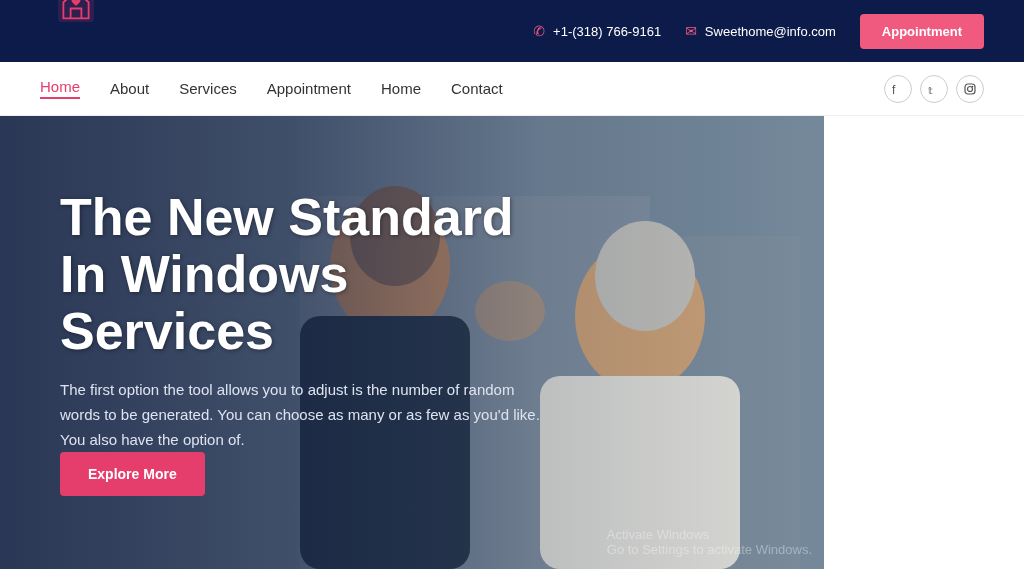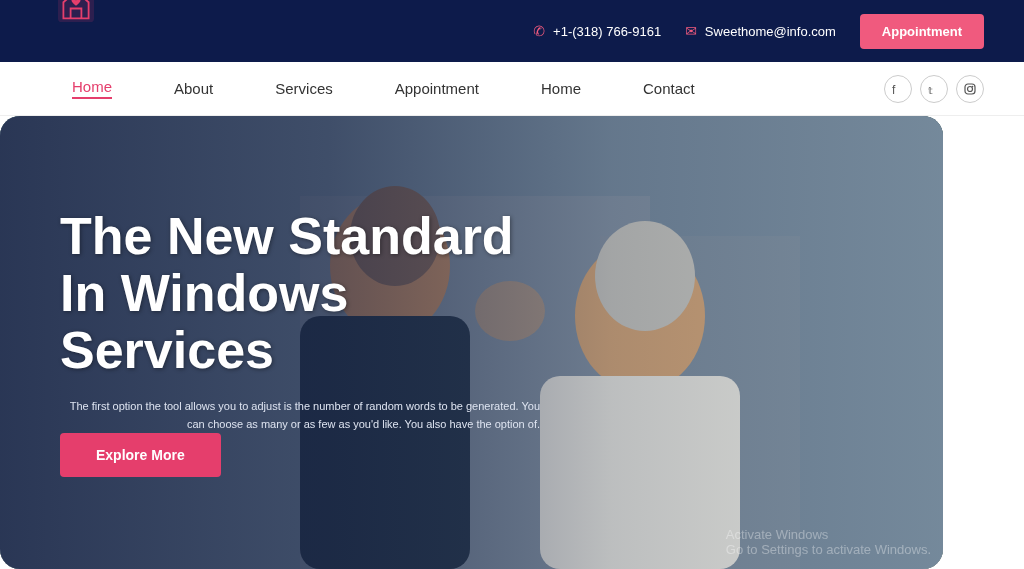--- a/index.html
+++ b/index.html
@@ -72,21 +72,20 @@
       display: flex;
       gap: 30px;
       align-items: center;
     }
     .nav-link {
       text-decoration: none;
       color: #333;
       font-size: 15px;
       font-weight: 500;
       cursor: pointer;
-      margin-left: 32px;
     }
     .nav-link.active {
       color: #e53e6c;
       border-bottom: 2px solid #e53e6c;
       padding-bottom: 2px;
     }
     .social-icons {
       display: flex;
       gap: 8px;
       align-items: center;
@@ -101,25 +100,24 @@
       justify-content: center;
       color: #555;
       font-size: 12px;
       cursor: pointer;
       text-decoration: none;
     }
 
     
     .hero {
       position: relative;
-      width: 943px;
+      width: 824px;
       height: 453px;
       overflow: hidden;
       background: #14532d;
-      border-radius: 20px;
     }
     .hero-bg {
       position: absolute;
       top: 0; left: 0; right: 0; bottom: 0;
       background: linear-gradient(
         to right,
         rgba(15, 25, 60, 0.75) 0%,
         rgba(15, 25, 60, 0.55) 35%,
         rgba(15, 25, 60, 0.2) 65%,
         rgba(15, 25, 60, 0.05) 100%
@@ -166,30 +164,29 @@
     .hero-title {
       color: #fff;
       font-size: 52px;
       font-weight: 900;
       line-height: 1.1;
       margin-bottom: 18px;
       text-shadow: 1px 1px 4px rgba(0,0,0,0.4);
     }
     .hero-description {
       color: #dde3f0;
-      font-size: 11px;
+      font-size: 15px;
       line-height: 1.65;
       max-width: 480px;
-      text-align: right;
     }
     .explore-btn {
       background-color: #e53e6c;
       color: #fff;
       border: none;
-      padding: 14px 36px;
+      padding: 14px 28px;
       border-radius: 4px;
       font-size: 14px;
       font-weight: bold;
       cursor: pointer;
     }
     .watermark {
       position: absolute;
       bottom: 12px;
       right: 12px;
       z-index: 3;

